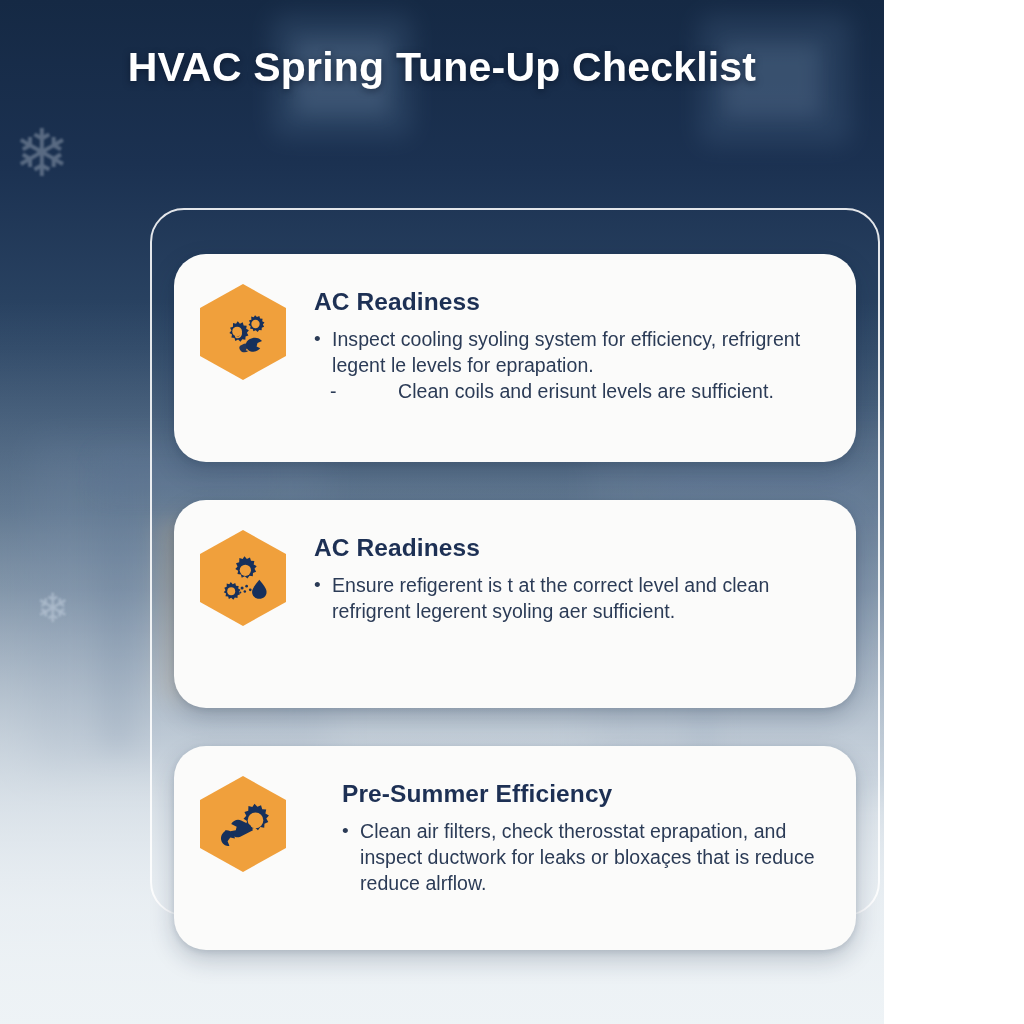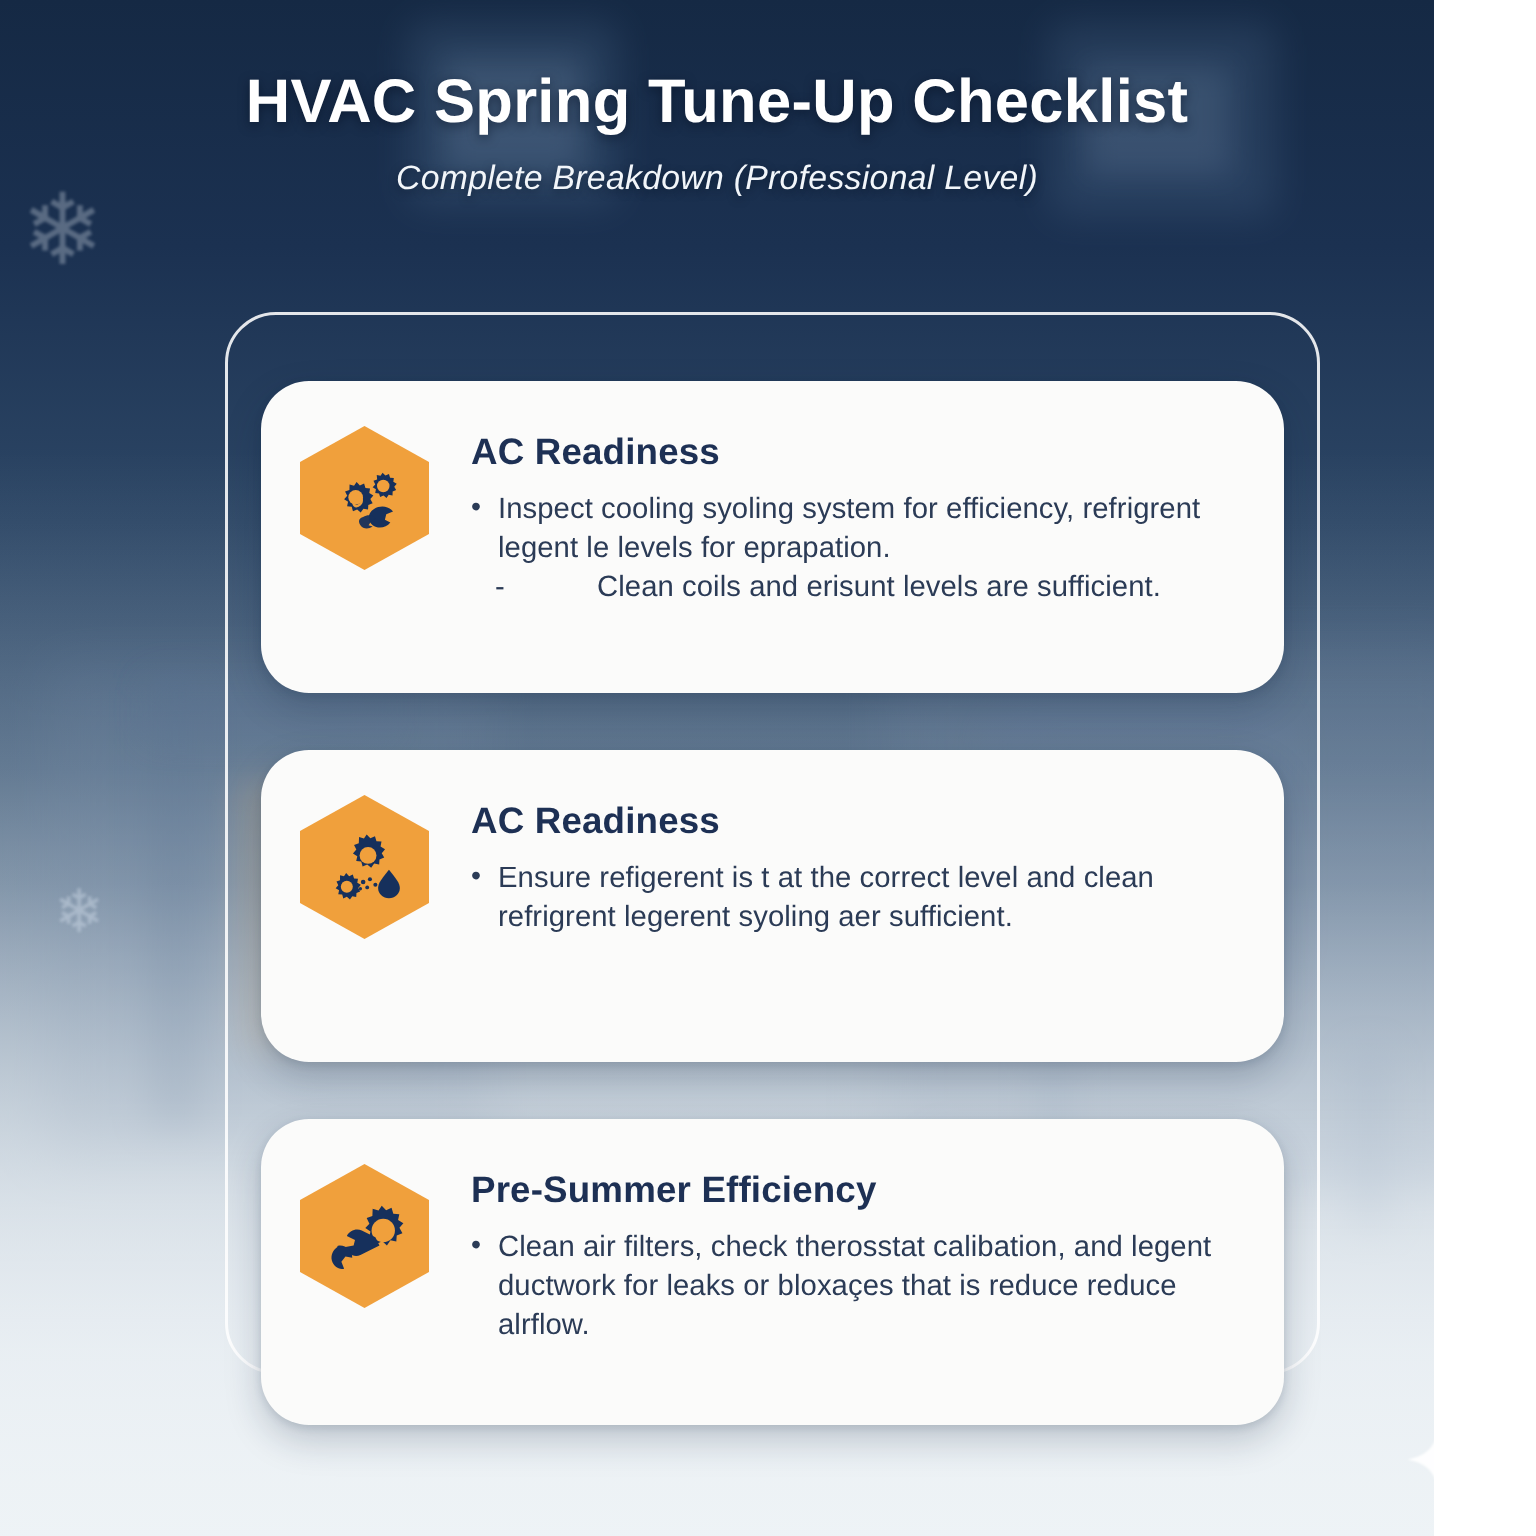--- a/index.html
+++ b/index.html
@@ -7,21 +7,21 @@
 
   html,body{
     width:1024px; height:1024px;
     font-family:"Liberation Sans","DejaVu Sans",sans-serif;
     overflow:hidden;
   }
 
   
   #poster{
     position:relative;
-    width:956px; height:1024px;
+    width:884px; height:1024px;
     background:linear-gradient(180deg,
         #152944 0%,
         #1b3151 16%,
         #2d4766 34%,
         #4a6480 50%,
         #7f93a8 64%,
         #b9c6d2 78%,
         #dbe3ea 88%,
         #e7edf2 96%,
         #eaf0f4 100%);
@@ -150,21 +150,21 @@
   }
   .bullets li.bulleted::before{
     content:"\2022"; position:absolute; left:0; top:0; color:#2b3b56; font-size:19px;
   }
   .bullets li.sub{ padding-left:32px;text-align:center; }
   .bullets li.sub::before{
     content:"-"; position:absolute; left:16px; top:0; color:#2b3b56;
   }
 
   
-  .card-3{ margin-bottom:0; }
+  .card-3{ margin-bottom:0;gap:28px; }
 </style>
 </head>
 <body>
 
 <div id="poster">
 
   <div class="bg-layer">
     <div class="bg-blob bg-sq-1"></div>
     <div class="bg-blob bg-sq-1b"></div>
     <div class="bg-blob bg-sq-2"></div>
@@ -190,21 +190,20 @@
   <span class="flake f2">❄</span>
   <span class="flake f3">❄</span>
   <span class="flake f4">❄</span>
 
   <svg class="sparkle" style="left:938px; top:946px;" viewBox="0 0 44 54">
     <path d="M22 0 C24 16 28 24 44 27 C28 30 24 38 22 54 C20 38 16 30 0 27 C16 24 20 16 22 0 Z" fill="rgba(255,255,255,.92)"></path>
   </svg>
 
   <div class="header">
     <div class="title">HVAC Spring Tune-Up Checklist</div>
-    <div class="subtitle">Complete Breakdown (Professional Level)</div>
   </div>
 
   <div class="frame"></div>
 
   <div class="cards">
 
     <div class="card card-1">
       <div class="hex">
         <div class="hex-bg"></div>
         <div class="hex-glyph">
@@ -278,19 +277,19 @@
 
               <path d="M30 28 c-4-2-9 0-11 4 l6 3 -1 4 -6 1 c1 5 6 8 11 6 l14-7 -3-6 -10 -5z"></path>
               <path d="M12 40 c-3 2-5 6-4 10 1 4 5 7 9 6 l-2-5 3-4 5 1 c0-5-4-9-9-9 -1 0-2 0-2 1z"></path>
             </g>
           </svg>
         </div>
       </div>
       <div class="card-body">
         <div class="card-title">Pre-Summer Efficiency</div>
         <ul class="bullets">
-          <li class="bulleted">Clean air filters, check therosstat calibation, and legent ductwork for leaks or bloxaçes that is reduce reduce alrflow.</li>
+          <li class="bulleted">Clean air filters, check therosstat eprapation, and inspect ductwork for leaks or bloxaçes that is reduce reduce alrflow.</li>
         </ul>
       </div>
     </div>
 
   </div>
 </div>
 
 </body></html>

